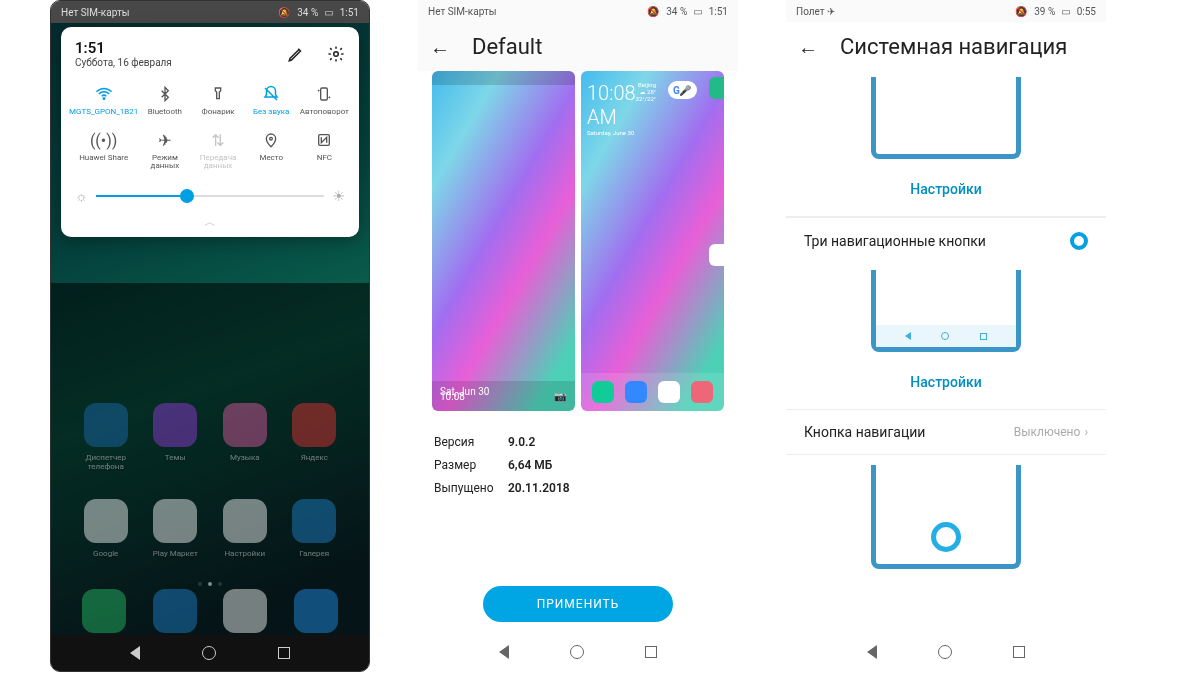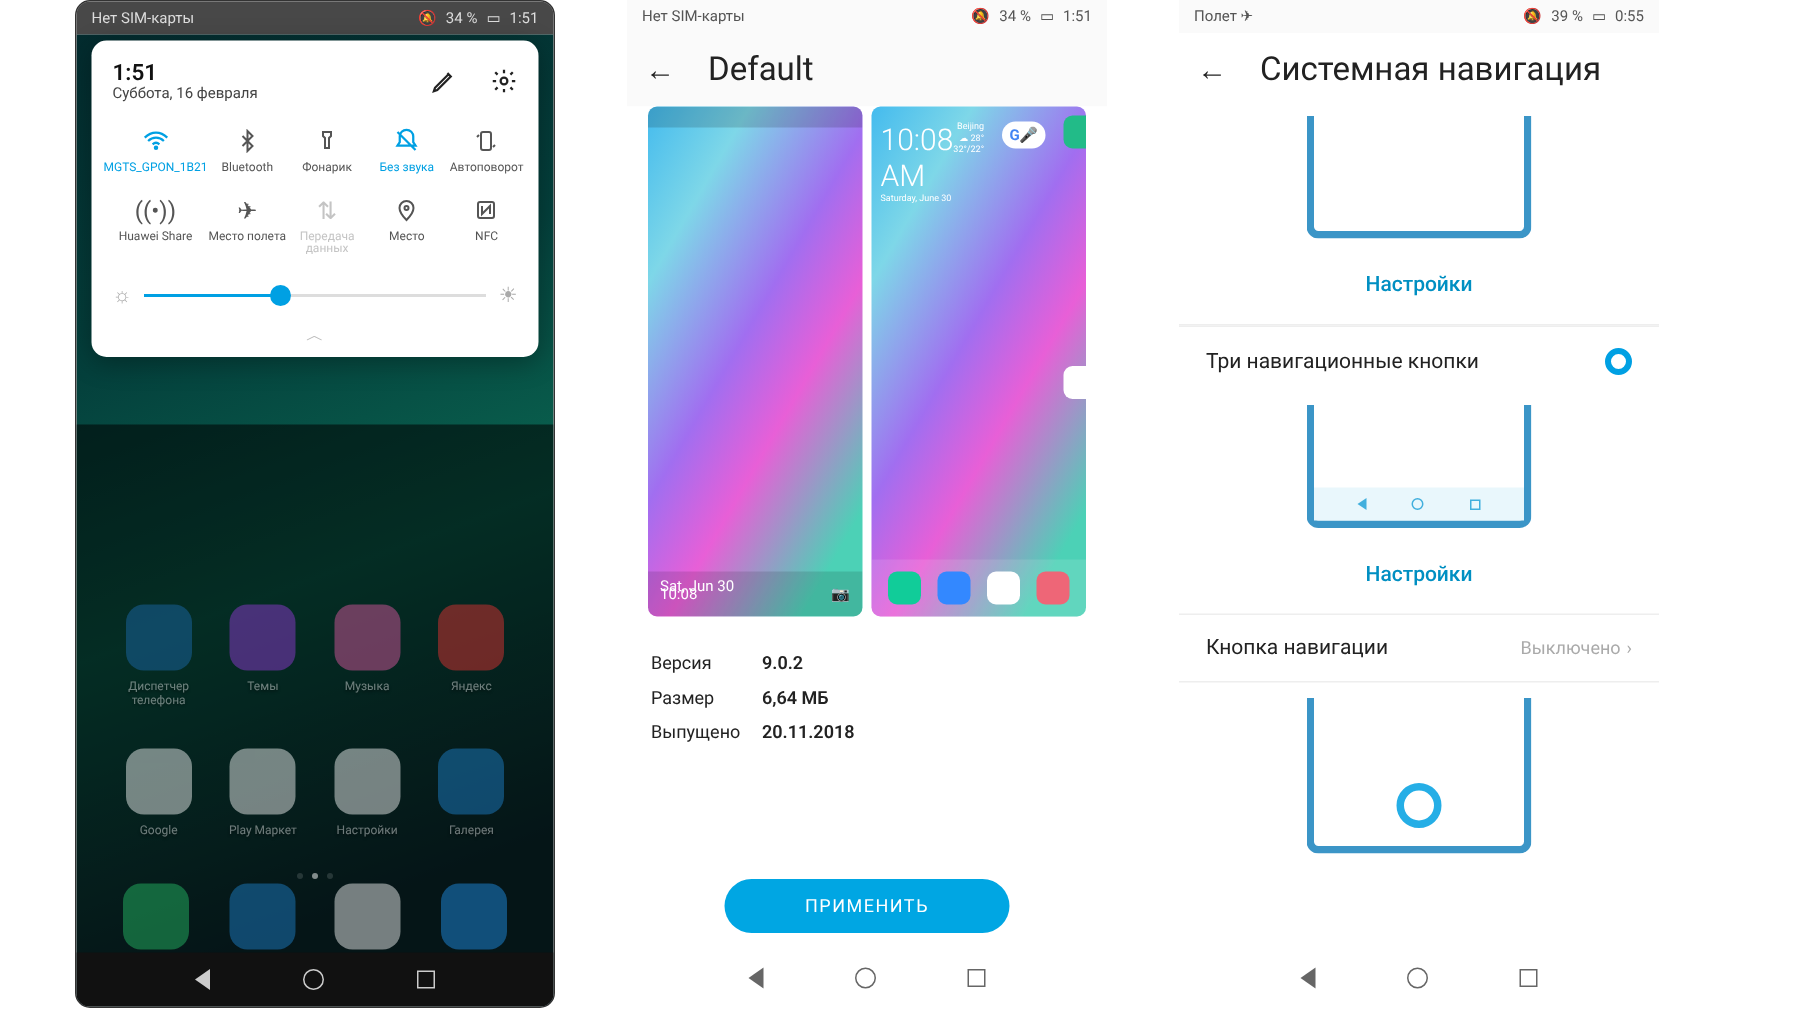--- a/index.html
+++ b/index.html
@@ -172,21 +172,21 @@
               </svg>
             </span>
             <span class="lbl">Автоповорот</span>
           </div>
         <div class="qtile">
             <span class="ic">((•))</span>
             <span class="lbl">Huawei Share</span>
           </div>
         <div class="qtile">
             <span class="ic">✈</span>
-            <span class="lbl">Место полета</span>
+            <span class="lbl">Режим данных</span>
           </div>
         <div class="qtile disabled">
             <span class="ic">⇅</span>
             <span class="lbl">Передача данных</span>
           </div>
         <div class="qtile">
             <span class="ic">
               <svg width="16" height="16" viewBox="0 0 24 24" fill="none" stroke="currentColor" stroke-width="2">
                 <path d="M12 22s7-7 7-12a7 7 0 10-14 0c0 5 7 12 7 12z"></path>
                 <circle cx="12" cy="10" r="2"></circle>

